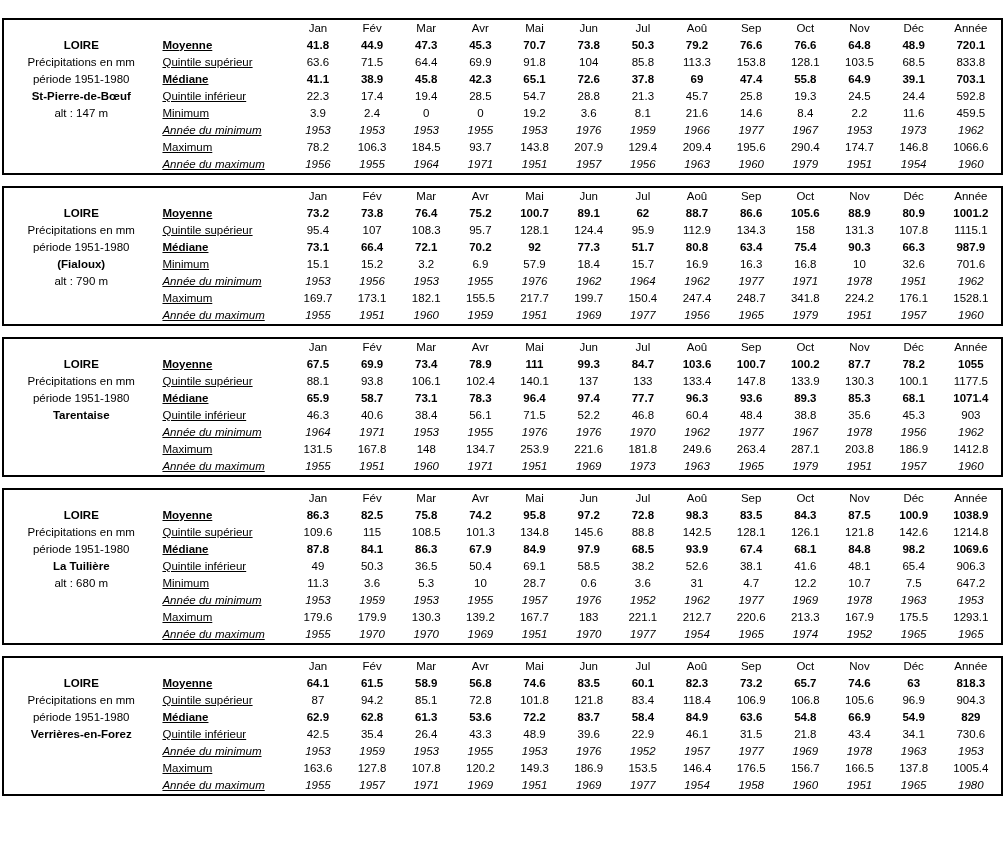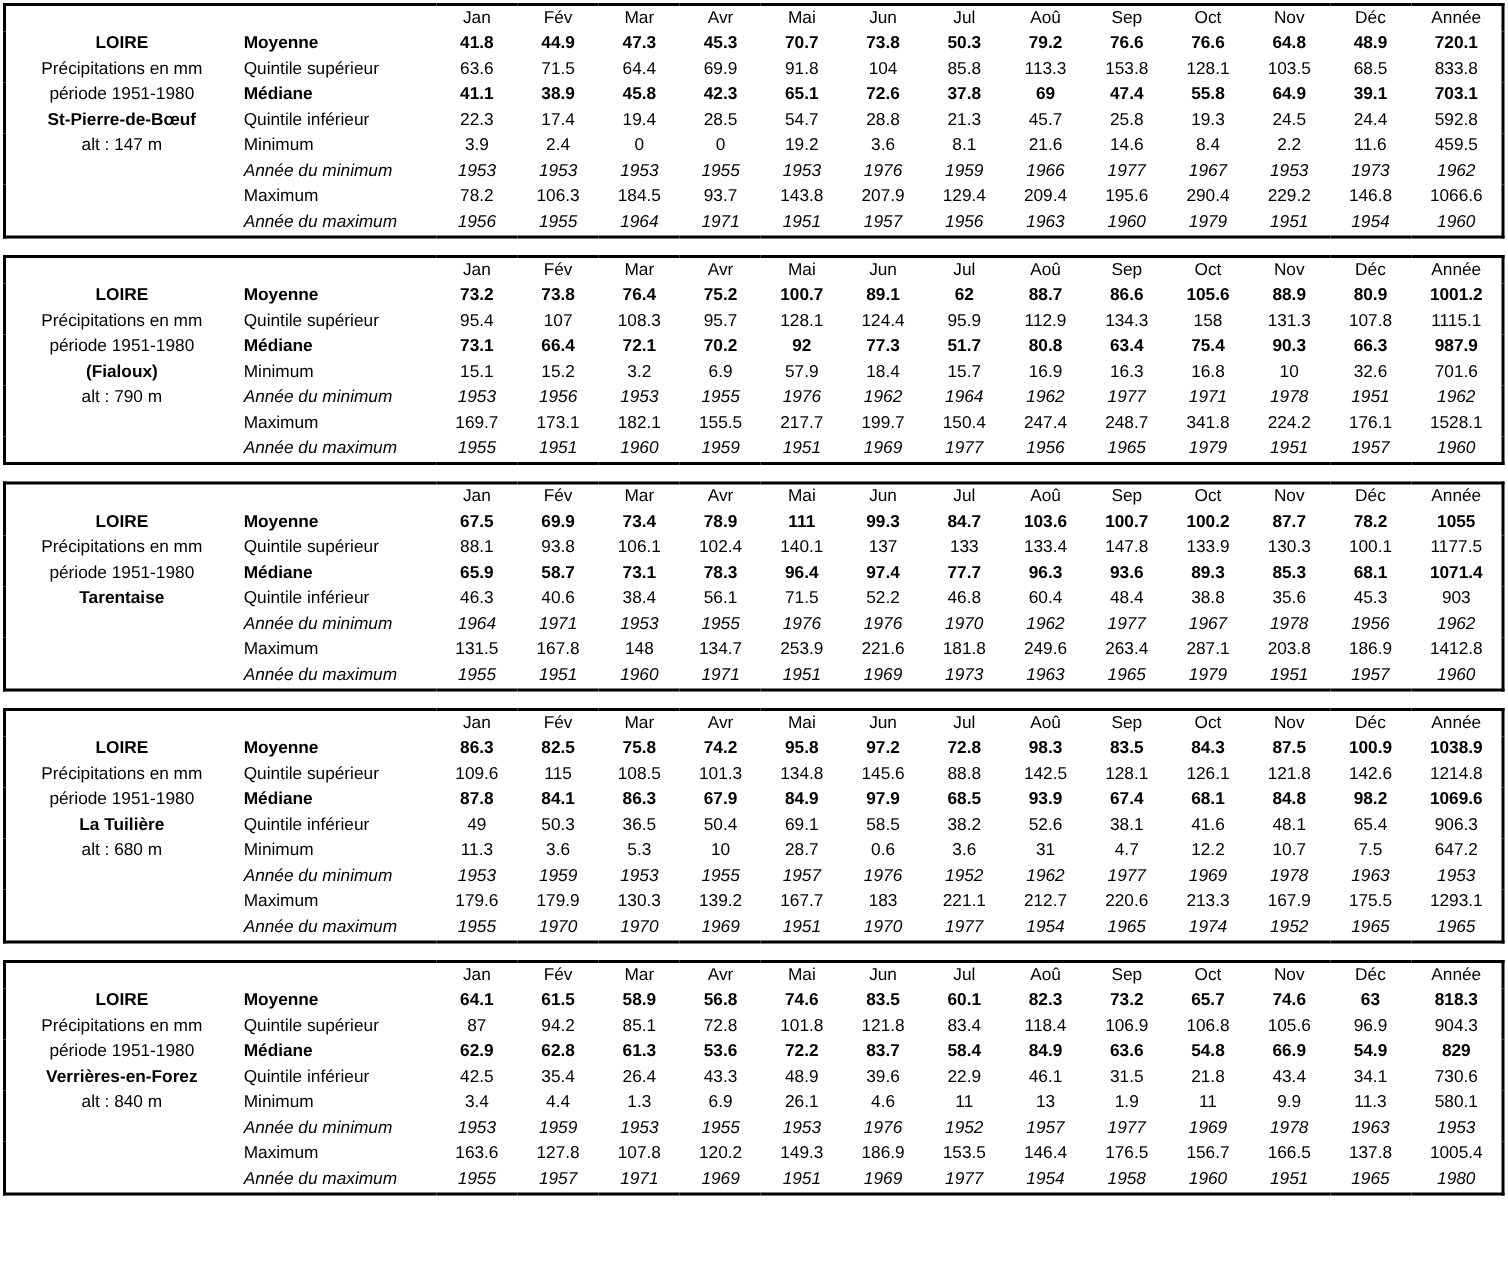--- a/index.html
+++ b/index.html
@@ -3,21 +3,21 @@
 <meta charset="utf-8">
 <style>
   html, body {
     margin: 0;
     padding: 0;
     background: #ffffff;
     font-family: "Liberation Sans", sans-serif;
   }
   .page {
     width: 1005px;
-    padding-top: 2px;
+    padding-top: 18px;
     box-sizing: border-box;
   }
   table.station-table {
     border-collapse: collapse;
     border: 2px solid #000000;
     table-layout: fixed;
     width: 1001px;
     margin: 0 2px 11px 2px;
     background: #ffffff;
   }
@@ -27,20 +27,21 @@
     height: 17px;
     padding: 0;
     text-align: center;
     white-space: nowrap;
     overflow: hidden;
     color: #000000;
   }
   table.station-table td.lbl {
     text-align: left;
     padding-left: 4px;
+    text-decoration: underline;
   }
   .b { font-weight: bold; }
   .i { font-style: italic; }
   tr.hdr td { font-weight: normal; }
 </style>
 </head>
 <body>
 
 <div class="page">
   <table class="station-table">
@@ -187,21 +188,21 @@
           <td>78.2</td>
           <td>106.3</td>
           <td>184.5</td>
           <td>93.7</td>
           <td>143.8</td>
           <td>207.9</td>
           <td>129.4</td>
           <td>209.4</td>
           <td>195.6</td>
           <td>290.4</td>
-          <td>229.2</td>
+          <td>174.7</td>
           <td>146.8</td>
           <td>1066.6</td>
         </tr>
         <tr>
           <td></td>
           <td class="lbl i">Année du maximum</td>
           <td class="i">1956</td>
           <td class="i">1955</td>
           <td class="i">1964</td>
           <td class="i">1971</td>
@@ -803,37 +804,20 @@
           <td>39.6</td>
           <td>22.9</td>
           <td>46.1</td>
           <td>31.5</td>
           <td>21.8</td>
           <td>43.4</td>
           <td>34.1</td>
           <td>730.6</td>
         </tr>
         <tr>
-          <td>alt : 840 m</td>
-          <td class="lbl">Minimum</td>
-          <td>3.4</td>
-          <td>4.4</td>
-          <td>1.3</td>
-          <td>6.9</td>
-          <td>26.1</td>
-          <td>4.6</td>
-          <td>11</td>
-          <td>13</td>
-          <td>1.9</td>
-          <td>11</td>
-          <td>9.9</td>
-          <td>11.3</td>
-          <td>580.1</td>
-        </tr>
-        <tr>
           <td></td>
           <td class="lbl i">Année du minimum</td>
           <td class="i">1953</td>
           <td class="i">1959</td>
           <td class="i">1953</td>
           <td class="i">1955</td>
           <td class="i">1953</td>
           <td class="i">1976</td>
           <td class="i">1952</td>
           <td class="i">1957</td>

